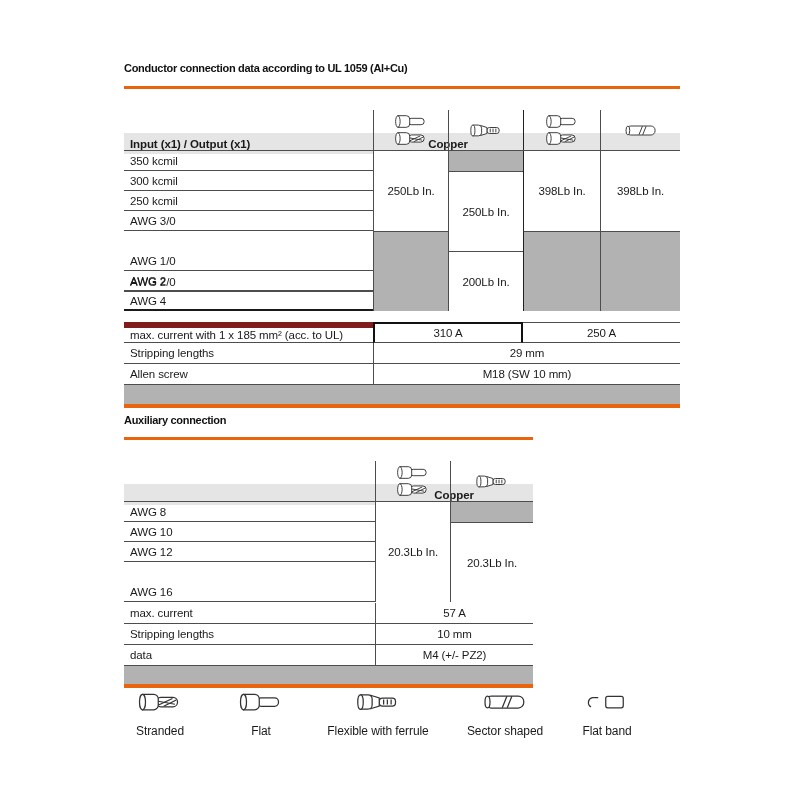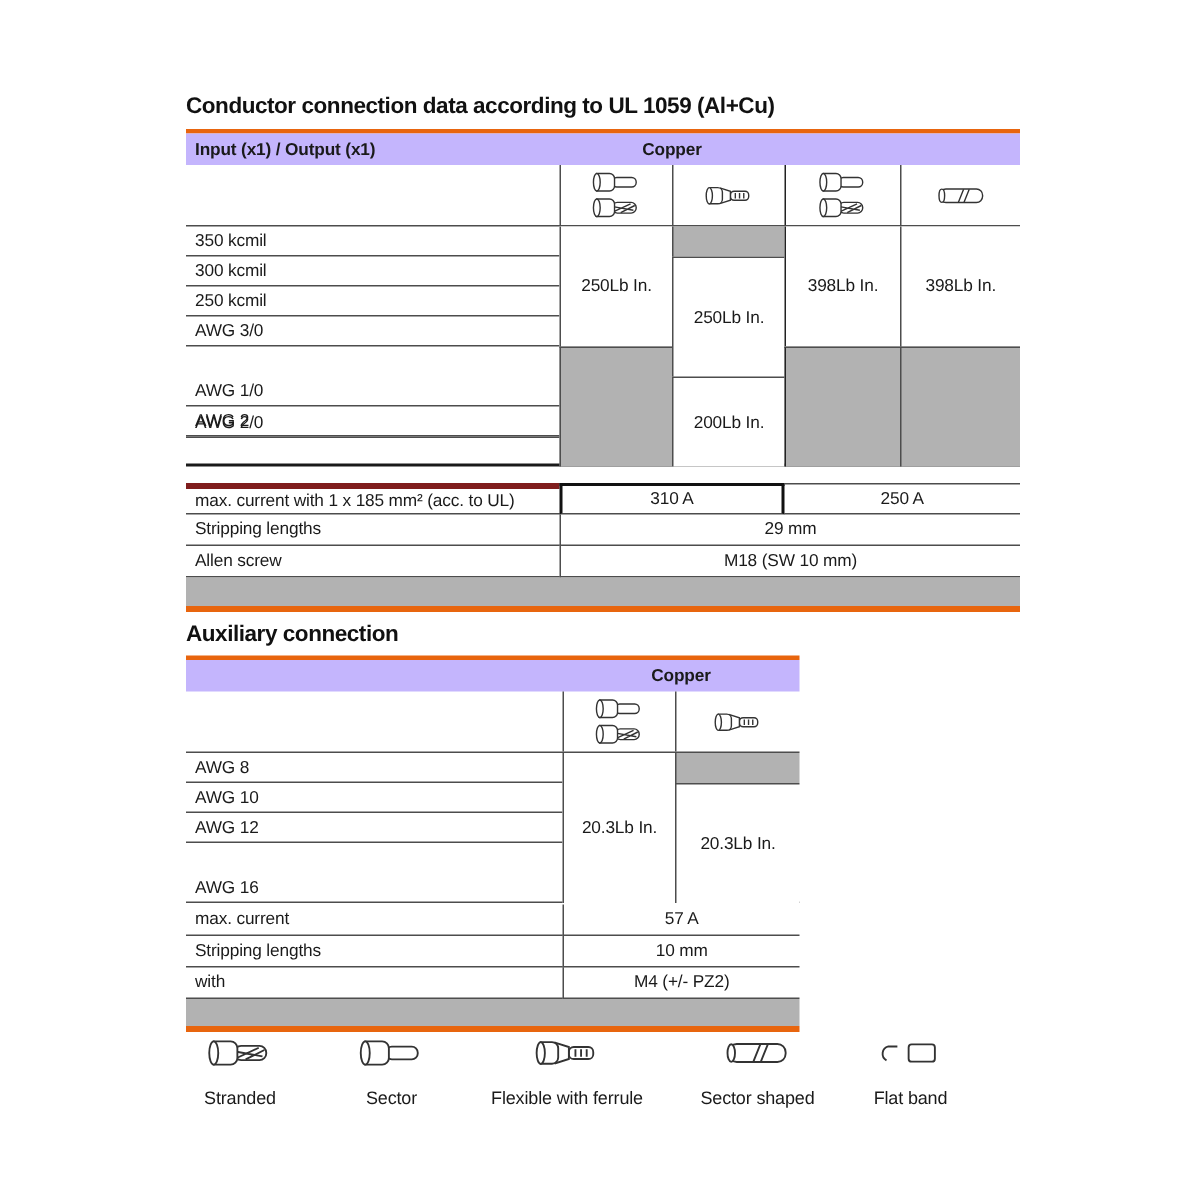--- a/index.html
+++ b/index.html
@@ -3,24 +3,24 @@
 <meta charset="utf-8">
 <style>
   * { margin:0; padding:0; box-sizing:border-box; }
   html,body { background:#ffffff; }
   #page {
     position:relative; width:800px; height:800px; background:#ffffff;
     font-family:"Liberation Sans", sans-serif; color:#1a1a1a;
     letter-spacing:-0.1px; overflow:hidden;
   }
   .abs { position:absolute; }
-  .sec-title { font-size:15px; font-weight:bold; letter-spacing:-0.3px; color:#111; white-space:nowrap; }
+  .sec-title { font-size:11px; font-weight:bold; letter-spacing:-0.3px; color:#111; white-space:nowrap; }
   .rule { background:#e8650e; }
   .graybar { background:#b2b2b2; }
-  .hdr-row { background:#c4b5fd; }
+  .hdr-row { background:#e5e5e5;margin-top:44px; }
   .hdr-cell { position:absolute; top:0; height:100%; display:flex; align-items:center; font-size:11.5px; font-weight:bold; }
   .hdr-cell.lbl { padding-left:6px; }
   .hdr-cell.ctr { justify-content:center; }
   .cell { position:absolute; display:flex; align-items:center; justify-content:center; font-size:11.5px; background:#fff; }
   .cell.gray { background:#b2b2b2; }
   .bl { border-left:1px solid #4d4d4d; }
   .bl2 { border-left:1px solid #222; }
   .bt { border-top:1px solid #4d4d4d; }
   .row-label { position:absolute; left:0; width:100%; display:flex; align-items:center; padding-left:6px; font-size:11.5px; border-bottom:1px solid #4d4d4d; }
   .spec-row { position:relative; height:21px; }
@@ -112,38 +112,39 @@
 
     <div class="abs" style="left:0; top:65px; width:556px; height:160px; border-bottom:2px solid #1a1a1a;">
 
       <div class="row-label" style="top:0;    height:20px; width:249px;">350 kcmil</div>
       <div class="row-label" style="top:20px; height:20px; width:249px;">300 kcmil</div>
       <div class="row-label" style="top:40px; height:20px; width:249px;">250 kcmil</div>
       <div class="row-label" style="top:60px; height:20px; width:249px;">AWG 3/0</div>
       <div class="row-label" style="top:80px; height:20px; width:249px;margin-top:41px;">AWG 2/0</div>
       <div class="row-label" style="top:100px;height:20px; width:249px;">AWG 1/0</div>
       <div class="row-label" style="top:120px;height:20px; width:249px;">AWG 2</div>
+      <div class="row-label" style="top:140px;height:20px; width:249px; border-bottom:none;">AWG 4</div>
 
       <div class="cell bl" style="left:249px; top:0; width:75px; height:80px;">250Lb In.</div>
       <div class="cell gray bl bt" style="left:249px; top:80px; width:75px; height:80px;"></div>
 
       <div class="cell gray bl" style="left:324px; top:0; width:75px; height:20px;"></div>
       <div class="cell bl bt" style="left:324px; top:20px; width:75px; height:80px;">250Lb In.</div>
       <div class="cell bl bt" style="left:324px; top:100px; width:75px; height:60px;">200Lb In.</div>
 
       <div class="cell bl2" style="left:399px; top:0; width:77px; height:80px;">398Lb In.</div>
       <div class="cell gray bl2 bt" style="left:399px; top:80px; width:77px; height:80px;"></div>
 
       <div class="cell bl" style="left:476px; top:0; width:80px; height:80px;">398Lb In.</div>
       <div class="cell gray bl bt" style="left:476px; top:80px; width:80px; height:80px;"></div>
     </div>
 
     <div class="abs" style="left:0; top:236px; width:556px;">
       <div class="spec-row">
-        <div class="spec-label" style="width:249px; border-top:4px solid #7f1d1d;">max. current with 1 x 185 mm² (acc. to UL)</div>
+        <div class="spec-label" style="width:249px; border-top:6px solid #7f1d1d;">max. current with 1 x 185 mm² (acc. to UL)</div>
         <div class="spec-val" style="left:249px; width:150px; border:2px solid #111; border-bottom:1px solid #4d4d4d;">310 A</div>
         <div class="spec-val" style="left:399px; width:157px; border-top:1px solid #4d4d4d;">250 A</div>
       </div>
       <div class="spec-row">
         <div class="spec-label" style="width:249px;">Stripping lengths</div>
         <div class="spec-val bl" style="left:249px; width:307px;">29 mm</div>
       </div>
       <div class="spec-row">
         <div class="spec-label" style="width:249px;">Allen screw</div>
         <div class="spec-val bl" style="left:249px; width:307px;">M18 (SW 10 mm)</div>
@@ -193,41 +194,41 @@
     <div class="abs" style="left:0; top:189px; width:409px;">
       <div class="spec-row">
         <div class="spec-label" style="width:251px;">max. current</div>
         <div class="spec-val bl" style="left:251px; width:158px;">57 A</div>
       </div>
       <div class="spec-row">
         <div class="spec-label" style="width:251px;">Stripping lengths</div>
         <div class="spec-val bl" style="left:251px; width:158px;">10 mm</div>
       </div>
       <div class="spec-row">
-        <div class="spec-label" style="width:251px;">with</div>
+        <div class="spec-label" style="width:251px;">data</div>
         <div class="spec-val bl" style="left:251px; width:158px;">M4 (+/- PZ2)</div>
       </div>
     </div>
 
     <div class="abs graybar" style="left:0; top:252px; width:409px; height:18px;"></div>
     <div class="abs rule" style="left:0; top:270px; width:409px; height:4px;"></div>
   </div>
 
   <div class="abs" style="left:0; top:692px; width:800px; height:60px;">
     <div class="legend-item" style="left:105px;">
       <svg class="wicon" style="display:inline-block" width="46" height="20">
           <use href="#ic-stranded" xlink:href="#ic-stranded"></use>
         </svg>
       <div class="legend-label">Stranded</div>
     </div>
     <div class="legend-item" style="left:206px;">
       <svg class="wicon" style="display:inline-block" width="46" height="20">
           <use href="#ic-solid" xlink:href="#ic-solid"></use>
         </svg>
-      <div class="legend-label">Sector</div>
+      <div class="legend-label">Flat</div>
     </div>
     <div class="legend-item" style="left:323px;">
       <svg class="wicon" style="display:inline-block" width="46" height="20">
           <use href="#ic-ferrule" xlink:href="#ic-ferrule"></use>
         </svg>
       <div class="legend-label">Flexible with ferrule</div>
     </div>
     <div class="legend-item" style="left:450px;">
       <svg class="wicon" style="display:inline-block" width="46" height="20">
           <use href="#ic-sector" xlink:href="#ic-sector"></use>

